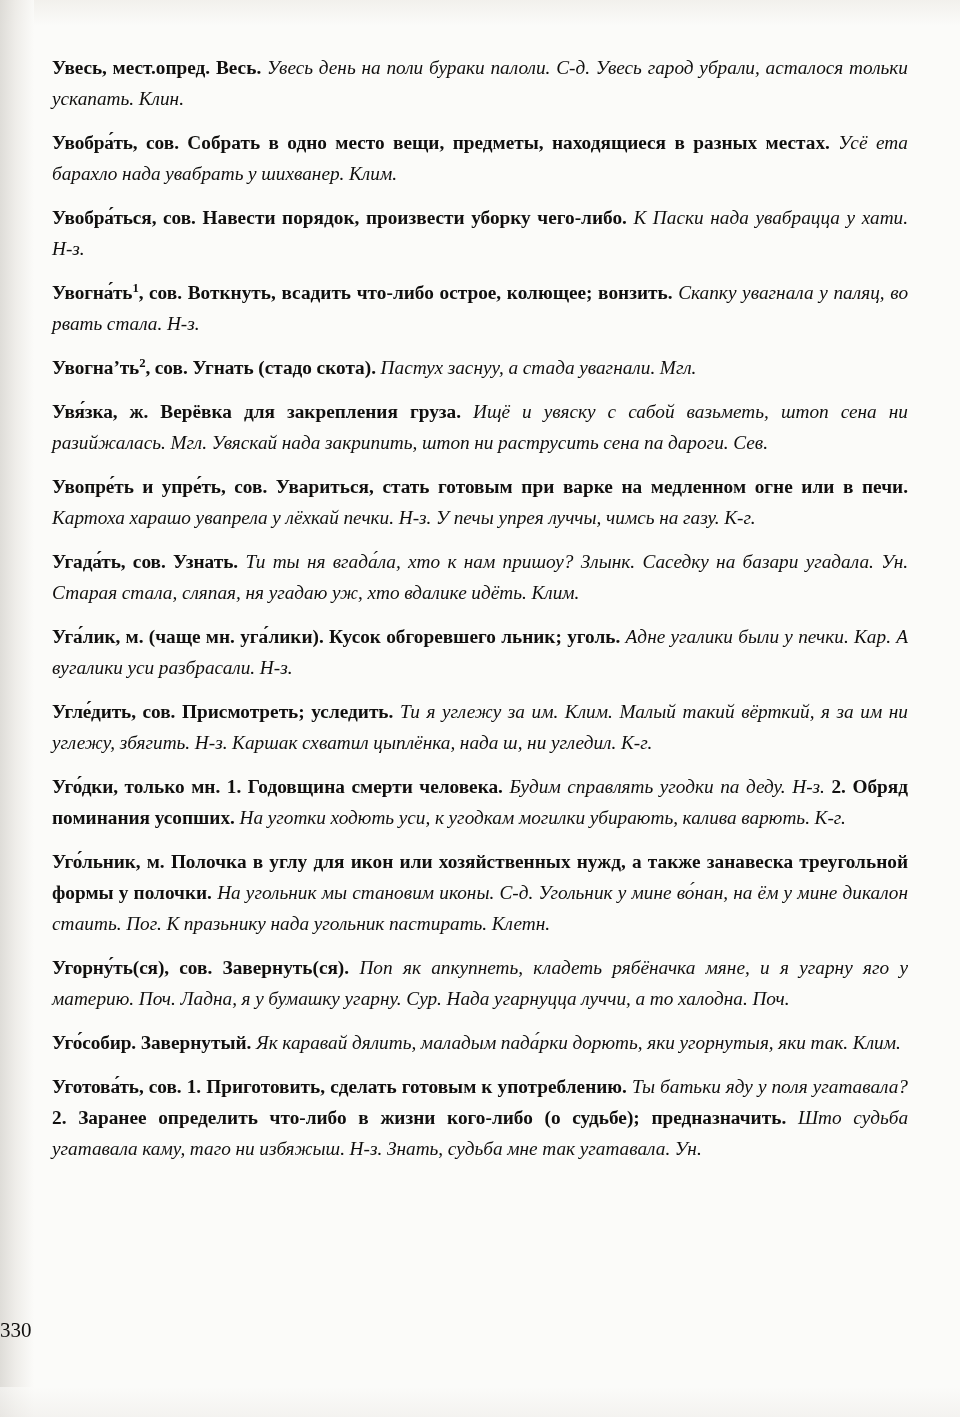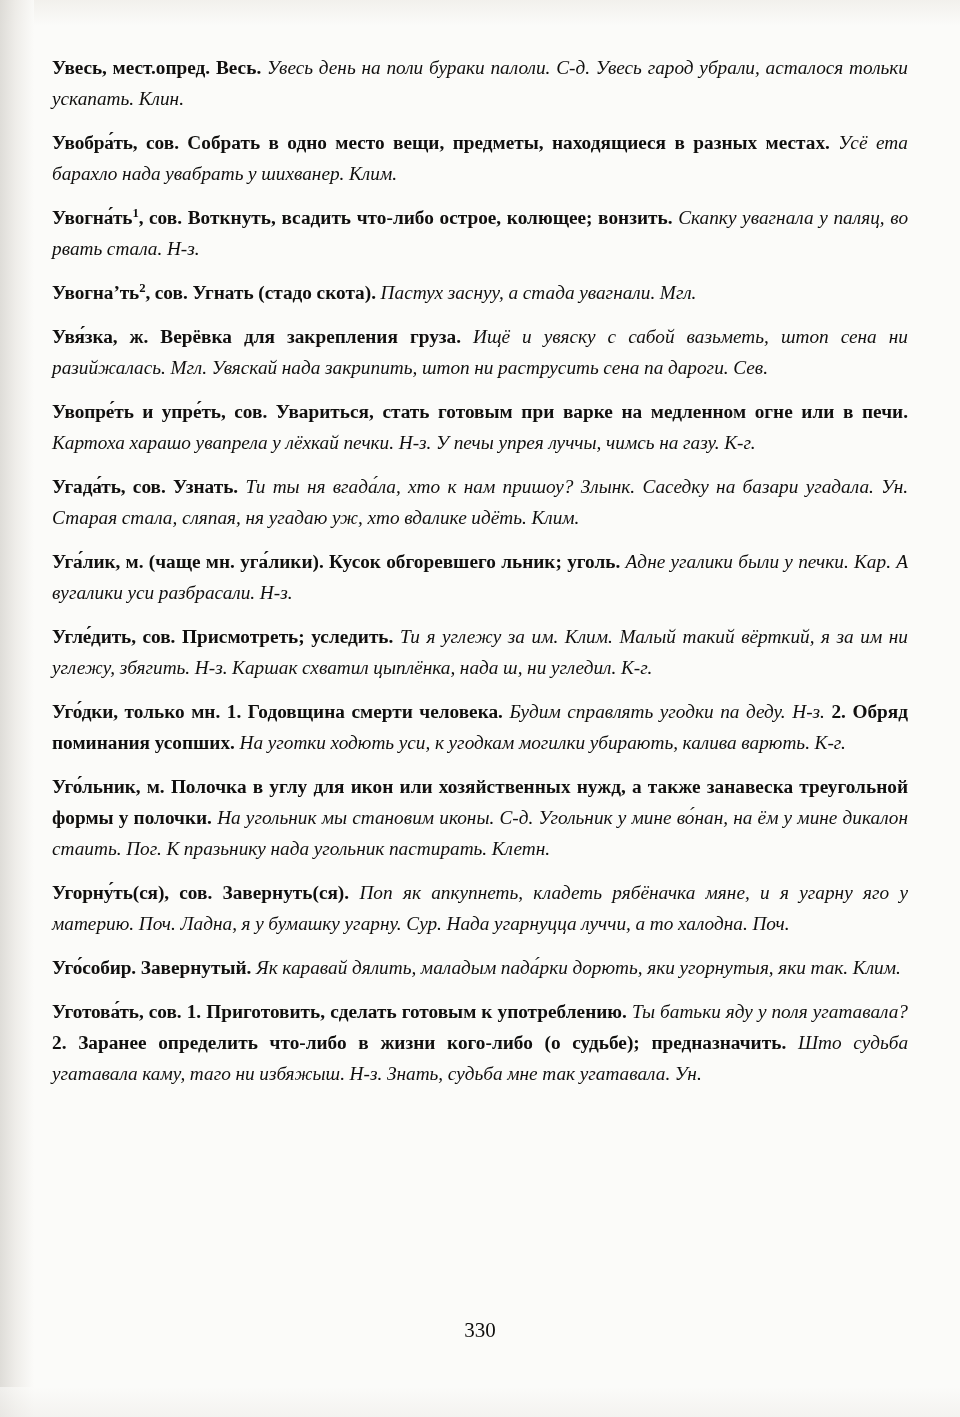--- a/index.html
+++ b/index.html
@@ -83,38 +83,38 @@
     font-weight: bold;
     vertical-align: super;
     line-height: 0;
   }
 
   #page-number {
     position: absolute;
     left: 0;
     top: 1318px;
     width: 960px;
-    text-align: center;
     font-size: 21px;
     font-family: "Liberation Serif", "DejaVu Serif", serif;
     color: #100f0e;
   }
 </style>
 </head>
 <body>
 
 <div id="page">
 
   <div id="scan-top"></div>
   <div id="scan-gutter"></div>
   <div id="scan-bottom"></div>
 
   <div id="text-column">
       <p class="entry"><span class="hw">Увесь,</span> <span class="gram">мест.опред.</span> <span class="def">Весь.</span> <span class="ex">Увесь день на поли бураки палоли.</span> <span class="src">С-д.</span> <span class="ex">Увесь гарод убрали, асталося тольки ускапать.</span> <span class="src">Клин.</span></p>
       <p class="entry"><span class="hw">Увобра́ть,</span> <span class="gram">сов.</span> <span class="def">Собрать в одно место вещи, предметы, находящиеся в разных местах.</span> <span class="ex">Усё ета барахло нада увабрать у шихванер.</span> <span class="src">Клим.</span></p>
+      <p class="entry"><span class="hw">Увобра́ться,</span> <span class="gram">сов.</span> <span class="def">Навести порядок, произвести уборку чего-либо.</span> <span class="ex">К Паски нада увабрацца у хати.</span> <span class="src">Н-з.</span></p>
       <p class="entry"><span class="hw">Увогна́ть<sup class="homonym">1</sup>,</span> <span class="gram">сов.</span> <span class="def">Воткнуть, всадить что-либо острое, колющее; вонзить.</span> <span class="ex">Скапку увагнала у паляц, во рвать стала.</span> <span class="src">Н-з.</span></p>
       <p class="entry"><span class="hw">Увогна’ть<sup class="homonym">2</sup>,</span> <span class="gram">сов.</span> <span class="def">Угнать (стадо скота).</span> <span class="ex">Пастух заснуу, а стада увагнали.</span> <span class="src">Мгл.</span></p>
       <p class="entry"><span class="hw">Увя́зка,</span> <span class="gram">ж.</span> <span class="def">Верёвка для закрепления груза.</span> <span class="ex">Ищё и увяску с сабой вазьметь, штоп сена ни разийжалась.</span> <span class="src">Мгл.</span> <span class="ex">Увяскай нада закрипить, штоп ни раструсить сена па дароги.</span> <span class="src">Сев.</span></p>
       <p class="entry"><span class="hw">Увопре́ть и упре́ть,</span> <span class="gram">сов.</span> <span class="def">Увариться, стать готовым при варке на медленном огне или в печи.</span> <span class="ex">Картоха харашо увапрела у лёхкай печки.</span> <span class="src">Н-з.</span> <span class="ex">У печы упрея луччы, чимсь на газу.</span> <span class="src">К-г.</span></p>
       <p class="entry"><span class="hw">Угада́ть,</span> <span class="gram">сов.</span> <span class="def">Узнать.</span> <span class="ex">Ти ты ня вгада́ла, хто к нам пришоу?</span> <span class="src">Злынк.</span> <span class="ex">Саседку на базари угадала.</span> <span class="src">Ун.</span> <span class="ex">Старая стала, сляпая, ня угадаю уж, хто вдалике идёть.</span> <span class="src">Клим.</span></p>
       <p class="entry"><span class="hw">Уга́лик,</span> <span class="gram">м. (чаще мн. уга́лики).</span> <span class="def">Кусок обгоревшего льник; уголь.</span> <span class="ex">Адне угалики были у печки.</span> <span class="src">Кар.</span> <span class="ex">А вугалики уси разбрасали.</span> <span class="src">Н-з.</span></p>
       <p class="entry"><span class="hw">Угле́дить,</span> <span class="gram">сов.</span> <span class="def">Присмотреть; уследить.</span> <span class="ex">Ти я углежу за им.</span> <span class="src">Клим.</span> <span class="ex">Малый такий вёрткий, я за им ни углежу, збягить.</span> <span class="src">Н-з.</span> <span class="ex">Каршак схватил цыплёнка, нада ш, ни угледил.</span> <span class="src">К-г.</span></p>
       <p class="entry"><span class="hw">Уго́дки,</span> <span class="gram">только мн.</span> <span class="sense-num">1.</span> <span class="def">Годовщина смерти человека.</span> <span class="ex">Будим справлять угодки па деду.</span> <span class="src">Н-з.</span> <span class="sense-num">2.</span> <span class="def">Обряд поминания усопших.</span> <span class="ex">На уготки ходють уси, к угодкам могилки убирають, калива варють.</span> <span class="src">К-г.</span></p>
       <p class="entry"><span class="hw">Уго́льник,</span> <span class="gram">м.</span> <span class="def">Полочка в углу для икон или хозяйственных нужд, а также занавеска треугольной формы у полочки.</span> <span class="ex">На угольник мы становим иконы.</span> <span class="src">С-д.</span> <span class="ex">Угольник у мине во́нан, на ём у мине дикалон стаить.</span> <span class="src">Пог.</span> <span class="ex">К празьнику нада угольник пастирать.</span> <span class="src">Клетн.</span></p>
       <p class="entry"><span class="hw">Угорну́ть(ся),</span> <span class="gram">сов.</span> <span class="def">Завернуть(ся).</span> <span class="ex">Поп як апкупнеть, кладеть рябёначка мяне, и я угарну яго у материю.</span> <span class="src">Поч.</span> <span class="ex">Ладна, я у бумашку угарну.</span> <span class="src">Сур.</span> <span class="ex">Нада угарнуцца луччи, а то халодна.</span> <span class="src">Поч.</span></p>

